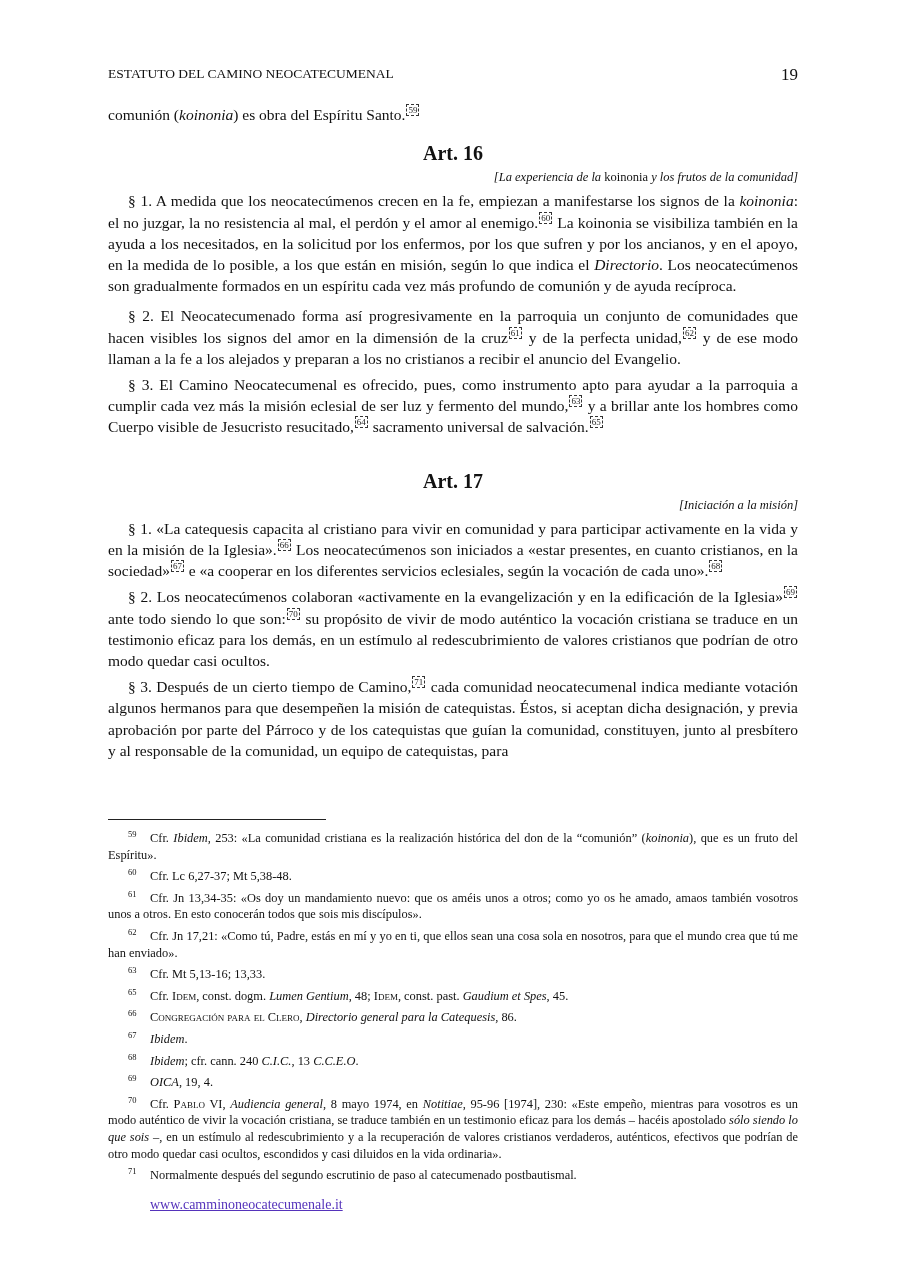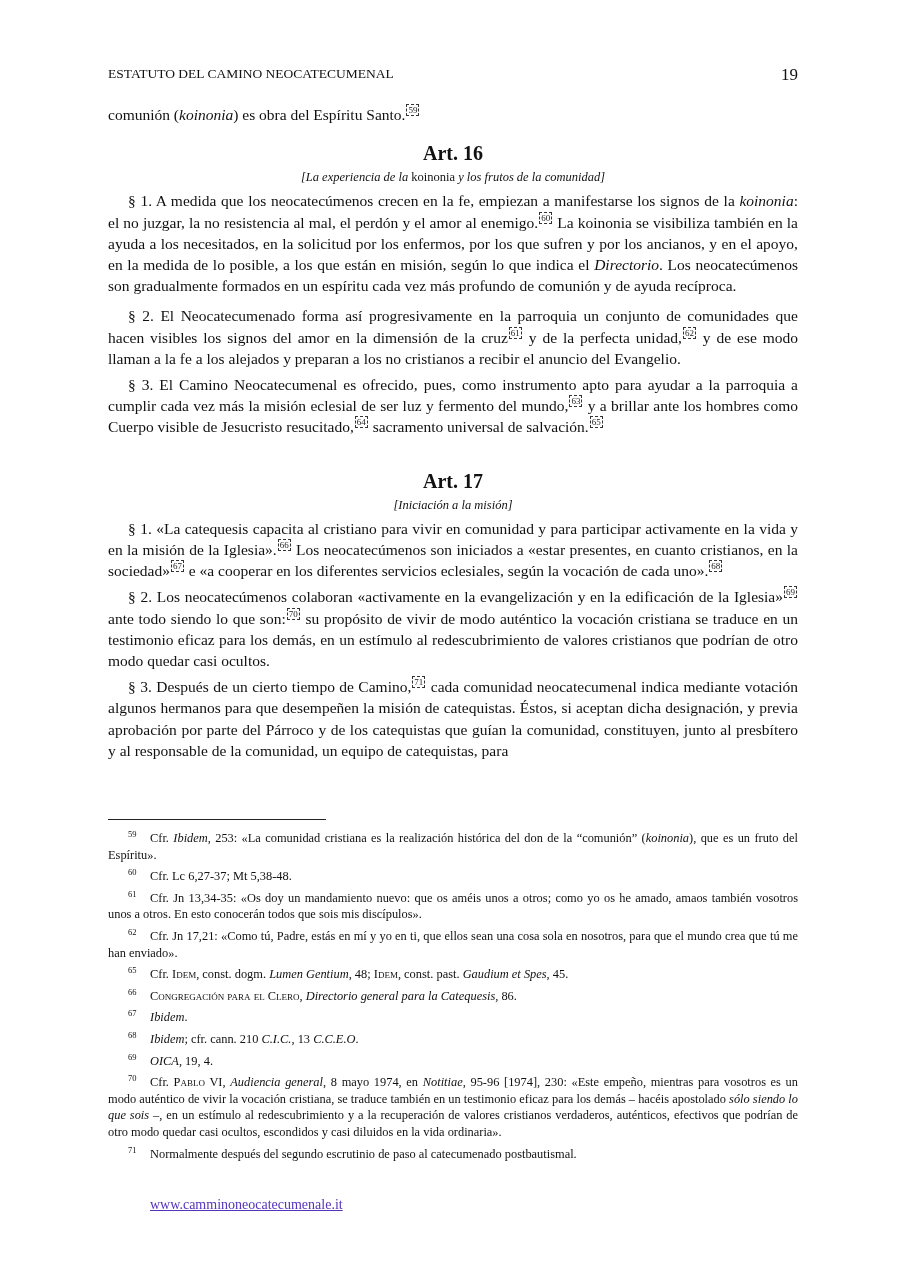--- a/index.html
+++ b/index.html
@@ -7,21 +7,21 @@
          font-family: "Liberation Serif", "DejaVu Serif", serif; color: #111; }
   .page { position: absolute; left: 108px; top: 0; width: 690px; }
   .header { position: absolute; top: 66px; left: 0; width: 690px; font-size: 13.5px; }
   .header .title { position: absolute; left: 0; top: 0; letter-spacing: 0; }
   .header .num { position: absolute; right: 0; top: -1px; font-size: 17px; }
   .body { position: absolute; top: 104px; left: 0; width: 690px; font-size: 15.5px; line-height: 21.2px; text-align: justify; }
   .body p { margin: 0; }
   .indent { text-indent: 20px; }
   .gap-s { margin-top: 9px !important; }
   .art-title { text-align: center; font-weight: bold; font-size: 20px; margin: 0; }
-  .art-sub { text-align: center; font-style: italic; font-size: 12.5px; line-height: 18px; margin: 4px 0 4px 0 !important; }
+  .art-sub { text-align: right; font-style: italic; font-size: 12.5px; line-height: 18px; margin: 4px 0 4px 0 !important; }
   .art-sub .up { font-style: normal; }
   .fnref { display: inline-block; position: relative; font-size: 9px; line-height: 9px; vertical-align: 7px;
            border: 1px dashed #333; padding: 1px 1px 0 1px; margin: 0 1px; text-indent: 0; color: #222; }
   .rule { position: absolute; left: 0; top: 819px; width: 218px; border-top: 1px solid #222; }
   .notes { position: absolute; left: 0; top: 826px; width: 690px; font-size: 12.4px; line-height: 16.6px; text-align: justify; }
   .note { margin: 0 0 1px 0; text-indent: 20px; }
   .note .n { font-size: 8.5px; vertical-align: 5px; display: inline-block; width: 22px; text-indent: 0; }
   .sc { font-variant: small-caps; }
   .link { position: absolute; left: 0; top: 1197px; font-size: 14px; color: #5533bb; text-decoration: underline; margin-left: 42px; }
 </style>
@@ -57,23 +57,24 @@
     <p class="indent" style="margin-top:5px;"><span>§ 3.  Después de un cierto tiempo de Camino,</span><a class="fnref">71</a><span> cada comunidad neocatecumenal indica mediante votación algunos hermanos para que desempeñen la misión de catequistas. Éstos, si aceptan dicha designación, y previa aprobación por parte del Párroco y de los catequistas que guían la comunidad, constituyen, junto al presbítero y al responsable de la comunidad, un equipo de catequistas, para</span></p>
   </div>
 
   <div class="rule"></div>
 
   <div class="notes">
     <p class="note"><span class="n">59</span><span>Cfr. </span><i>Ibidem</i><span>, 253: «La comunidad cristiana es la realización histórica del don de la “comunión” (</span><i>koinonia</i><span>), que es un fruto del Espíritu».</span></p>
     <p class="note"><span class="n">60</span><span>Cfr. Lc 6,27-37; Mt 5,38-48.</span></p>
     <p class="note"><span class="n">61</span><span>Cfr. Jn 13,34-35: «Os doy un mandamiento nuevo: que os améis unos a otros; como yo os he amado, amaos también vosotros unos a otros. En esto conocerán todos que sois mis discípulos».</span></p>
     <p class="note"><span class="n">62</span><span>Cfr. Jn 17,21: «Como tú, Padre, estás en mí y yo en ti, que ellos sean una cosa sola en nosotros, para que el mundo crea que tú me han enviado».</span></p>
+    <p class="note"><span class="n">63</span><span>Cfr. Mt 5,13-16; 13,33.</span></p>
     <p class="note"><span class="n">65</span><span>Cfr. </span><span class="sc">Idem</span><span>, const. dogm. </span><i>Lumen Gentium</i><span>, 48; </span><span class="sc">Idem</span><span>, const. past. </span><i>Gaudium et Spes</i><span>, 45.</span></p>
     <p class="note"><span class="n">66</span><span class="sc">Congregación para el Clero</span><span>, </span><i>Directorio general para la Catequesis</i><span>, 86.</span></p>
     <p class="note"><span class="n">67</span><i>Ibidem</i><span>.</span></p>
-    <p class="note"><span class="n">68</span><i>Ibidem</i><span>; cfr. cann. 210 </span><i>C.I.C.</i><span>, 13 </span><i>C.C.E.O</i><span>.</span></p>
+    <p class="note"><span class="n">68</span><i>Ibidem</i><span>; cfr. cann. 240 </span><i>C.I.C.</i><span>, 13 </span><i>C.C.E.O</i><span>.</span></p>
     <p class="note"><span class="n">69</span><i>OICA</i><span>, 19, 4.</span></p>
     <p class="note"><span class="n">70</span><span>Cfr. </span><span class="sc">Pablo</span><span> VI, </span><i>Audiencia general</i><span>, 8 mayo 1974, en </span><i>Notitiae</i><span>, 95-96 [1974], 230: «Este empeño, mientras para vosotros es un modo auténtico de vivir la vocación cristiana, se traduce también en un testimonio eficaz para los demás – hacéis apostolado </span><i>sólo siendo lo que sois</i><span> –, en un estímulo al redescubrimiento y a la recuperación de valores cristianos verdaderos, auténticos, efectivos que podrían de otro modo quedar casi ocultos, escondidos y casi diluidos en la vida ordinaria».</span></p>
     <p class="note"><span class="n">71</span><span>Normalmente después del segundo escrutinio de paso al catecumenado postbautismal.</span></p>
   </div>
 
   <a class="link">www.camminoneocatecumenale.it</a>
 </div>
 
 </body></html>

